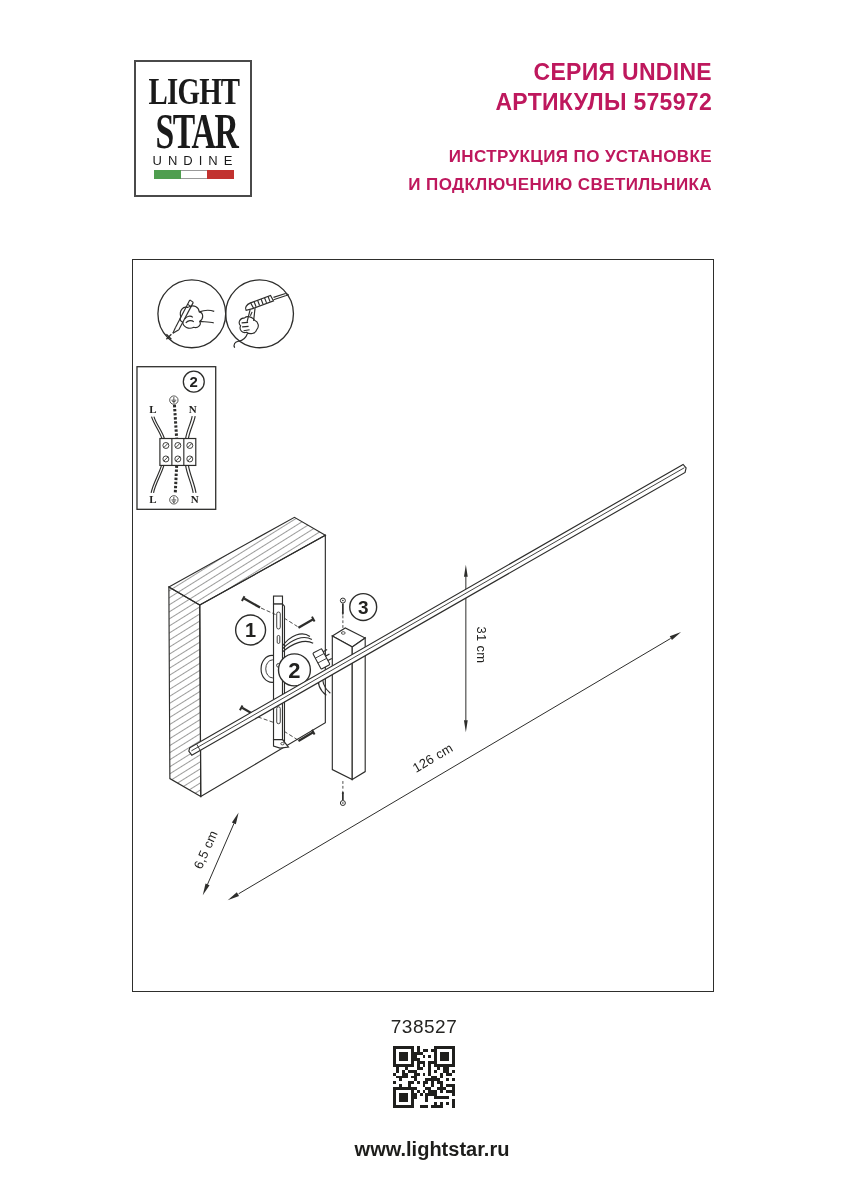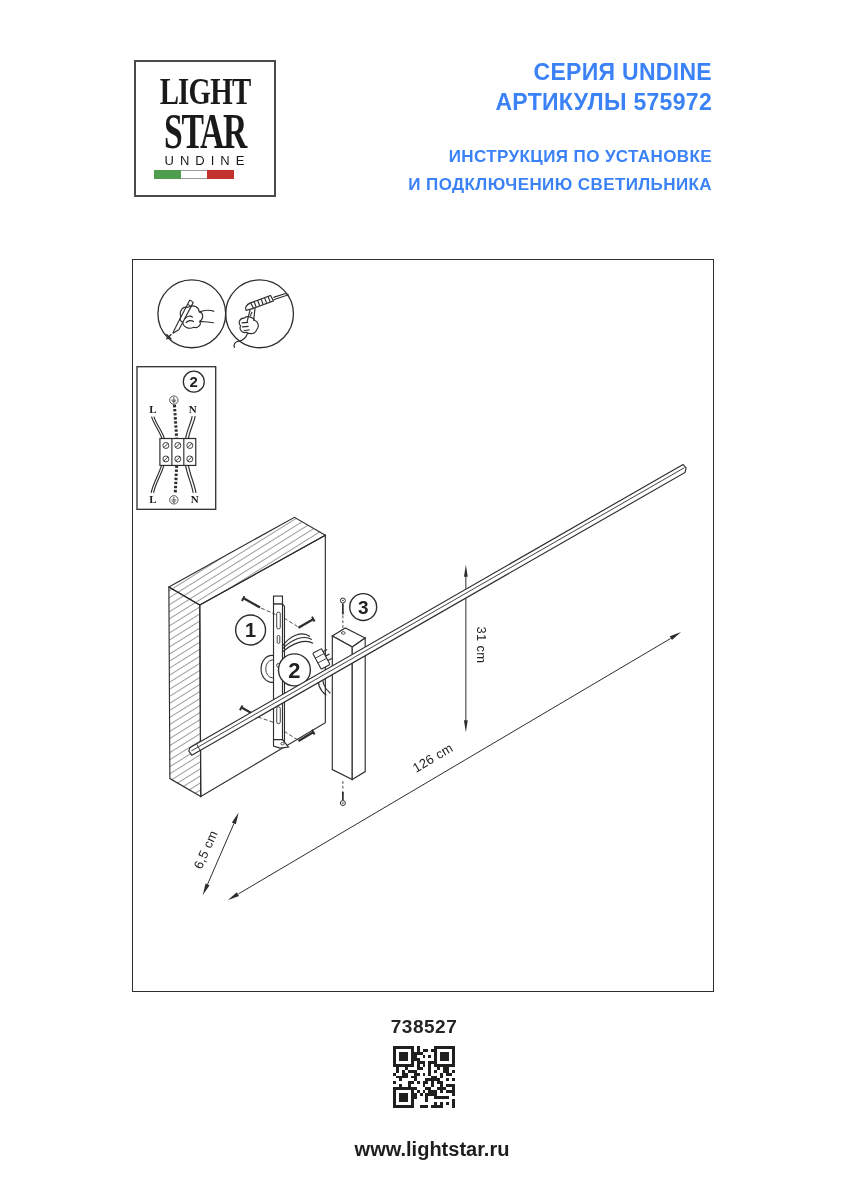--- a/index.html
+++ b/index.html
@@ -1,38 +1,38 @@
 <!DOCTYPE html>
 <html><head>
 <meta charset="utf-8">
 <style>
   html,body{margin:0;padding:0;background:#e8e8e8;}
   .page{position:relative;width:848px;height:1200px;background:#ffffff;margin:0 auto;
         font-family:"Liberation Sans",sans-serif;color:#1f1f1d;overflow:hidden;}
   
   .logo-box{position:absolute;left:134px;top:60px;width:114px;height:133px;
-            border:2px solid #4a4a4a;background:#fff;padding-left:24px;}
+            border:2px solid #4a4a4a;background:#fff;}
   .logo-word{position:absolute;left:0;right:0;text-align:center;white-space:nowrap;color:#1a1a1a;}
   .logo-light{top:11px;font:700 37px/1 "Liberation Serif",serif;transform:scaleX(.78);letter-spacing:-1px;}
   .logo-star{top:44px;font:700 51px/1 "Liberation Serif",serif;transform:scaleX(.66);letter-spacing:-2px;}
   .logo-group{top:92px;font:400 13px/1 "Liberation Sans",sans-serif;letter-spacing:6px;text-indent:5px;}
   .flag{position:absolute;left:18px;top:108px;width:80px;height:9px;display:flex;}
   .flag span{flex:1 1 0;}
   .flag .f-white{border-top:1px solid #9a9a9a;border-bottom:1px solid #9a9a9a;}
   
-  .hdr{position:absolute;right:136px;text-align:right;font-weight:700;color:#3b82f6;white-space:nowrap;}
+  .hdr{position:absolute;right:136px;text-align:right;font-weight:700;color:#be185d;white-space:nowrap;}
   .hdr-top{top:57px;font-size:23px;line-height:30px;letter-spacing:.3px;}
   .hdr-title{top:143px;font-size:17px;line-height:28px;letter-spacing:.4px;}
   
   .diagram-frame{position:absolute;left:132px;top:259px;width:580px;height:731px;
                  border:1.3px solid #2e2e2c;background:#fff;}
   .diagram-frame svg{position:absolute;left:0;top:0;width:100%;height:100%;}
   
   .art-num{position:absolute;left:0;right:0;top:1016px;text-align:center;
-           font-size:19px;font-weight:700;letter-spacing:.5px;color:#242422;}
+           font-size:19px;font-weight:400;letter-spacing:.5px;color:#242422;}
   .qr{position:absolute;left:393px;top:1046px;width:62px;height:62px;}
   .url{position:absolute;left:16px;right:0;top:1138px;text-align:center;
        font-size:20px;font-weight:700;color:#1d1d1b;}
   svg text{font-family:"Liberation Sans",sans-serif;fill:#222220;}
   .lbl-serif{font-family:"Liberation Serif",serif;font-weight:700;font-size:11px;}
   .stepnum{font-weight:700;}
   .dimtxt{font-size:13px;font-weight:500;letter-spacing:.3px;}
 </style>
 </head>
 <body>

